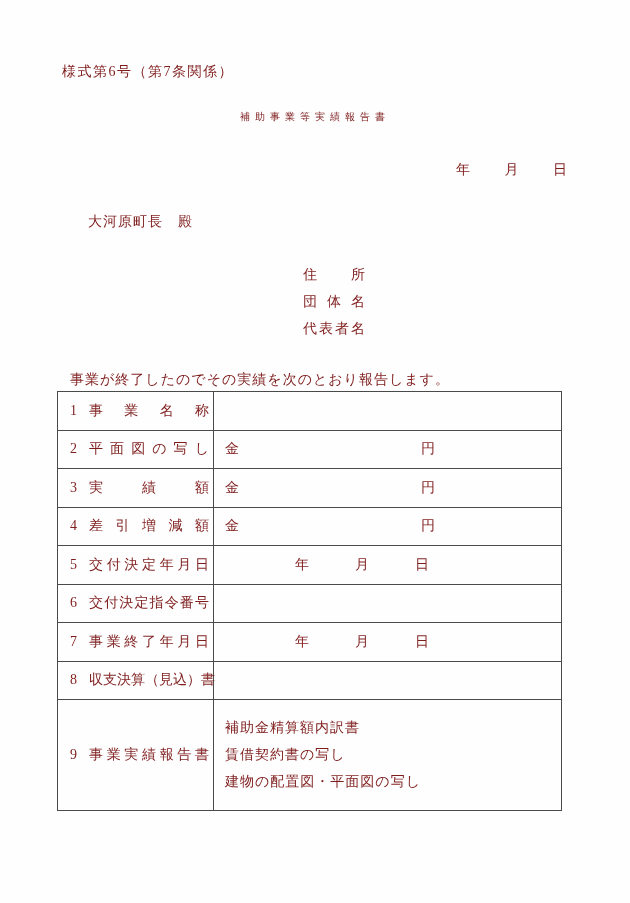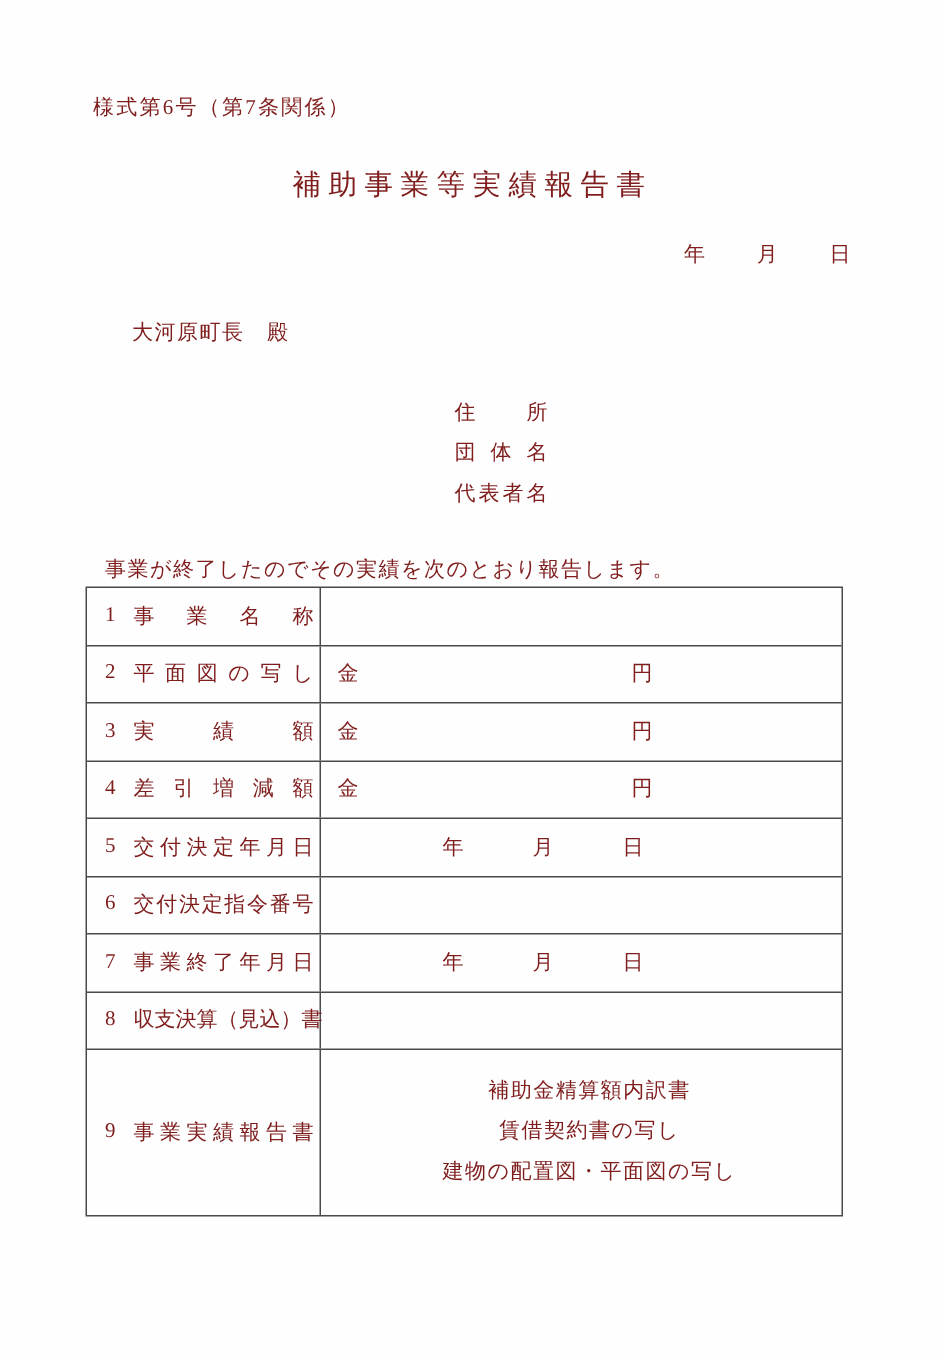--- a/index.html
+++ b/index.html
@@ -21,21 +21,21 @@
     top: 63px;
     letter-spacing: 1.5px;
   }
   .doc-title {
     position: absolute;
     top: 110px;
     left: 0;
     width: 100%;
     text-align: center;
     letter-spacing: 5px;
-    font-size: 19px;
+    font-size: 10px;
   }
   .date-line {
     position: absolute;
     top: 161px;
     right: 63px;
   }
   .date-line .dl-part { display: inline-block; }
   .date-line .dl-part + .dl-part { margin-left: 31px; }
   .addressee {
     position: absolute;
@@ -101,21 +101,21 @@
     display: flex;
     align-items: center;
     padding-left: 11px;
   }
   .amt-prefix { display: inline-block; width: 196px; }
   .cell-value.date { padding-left: 81px; }
   .dpart { display: inline-block; width: 60px; }
   .dpart.last { width: auto; }
   .cell-value.list {
     flex-direction: column;
-    align-items: center;
+    align-items: flex-start;
     justify-content: center;
     gap: 9px;
     letter-spacing: 1px;
     font-family: Liberation Mono, monospace;
   }
   .list-line { line-height: 18px; }
 </style>
 </head>
 <body>
 

